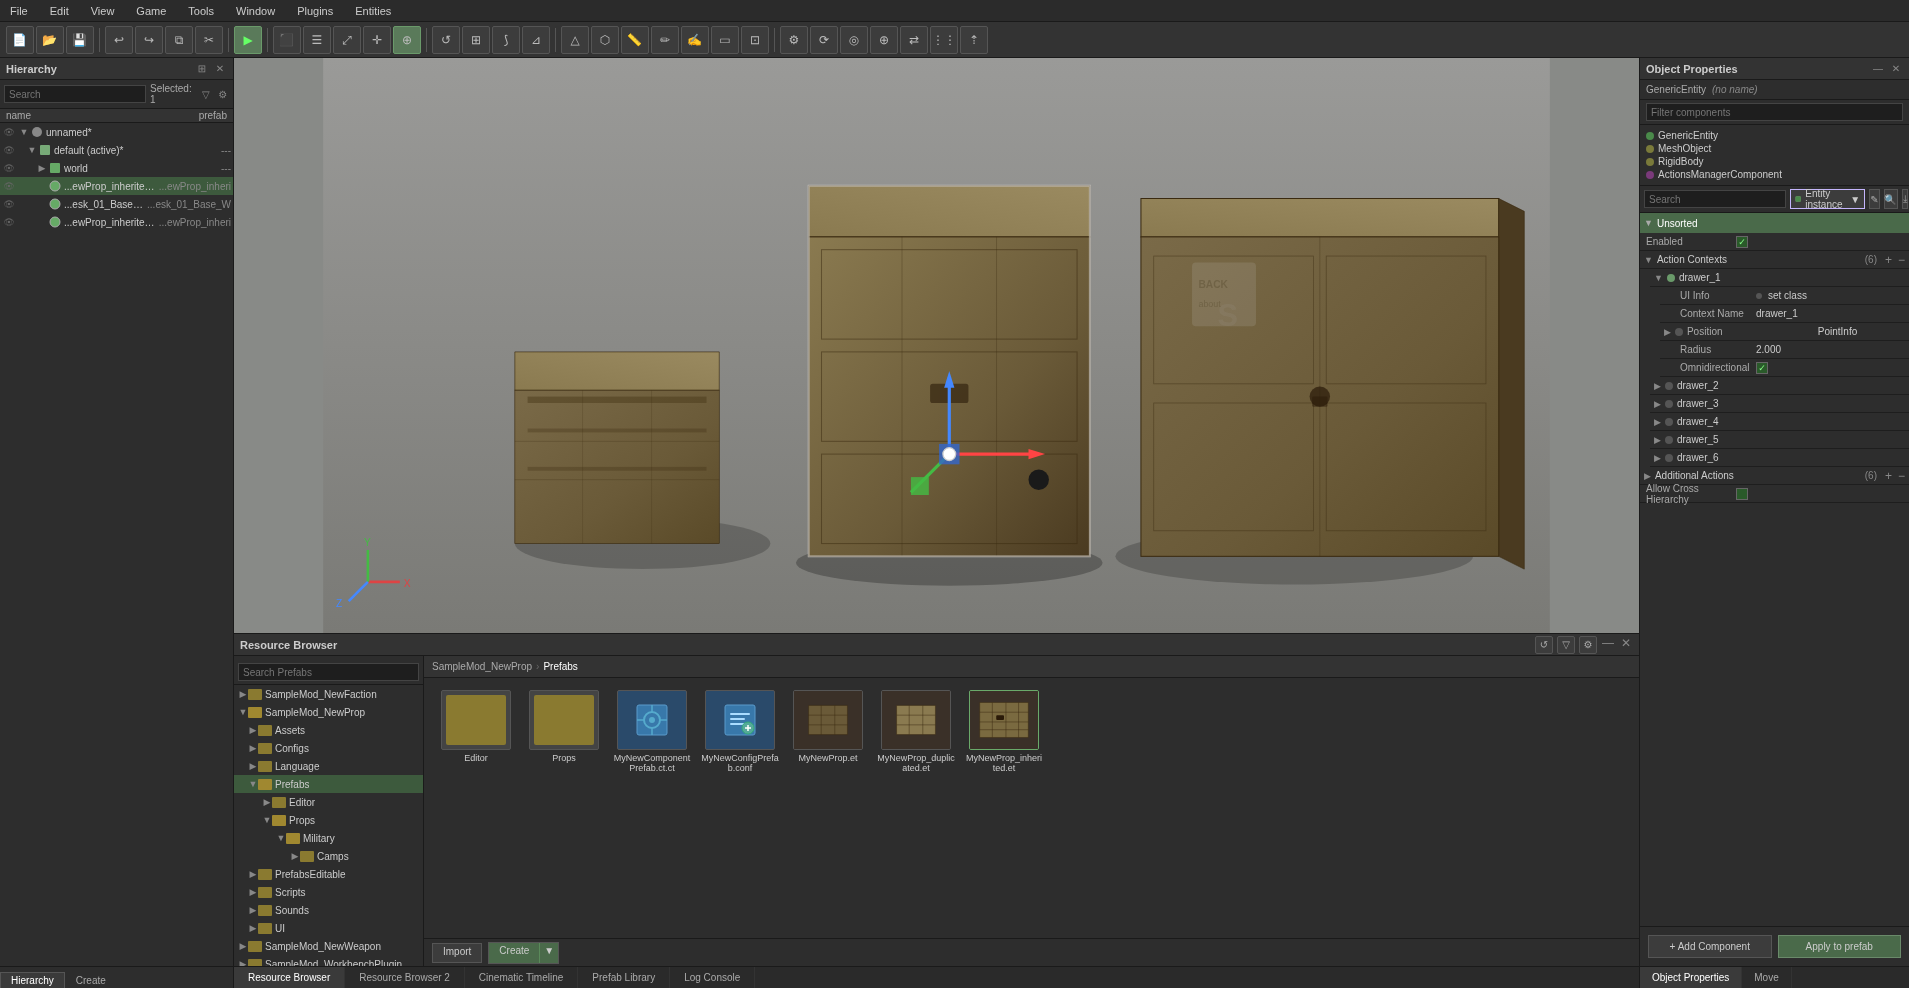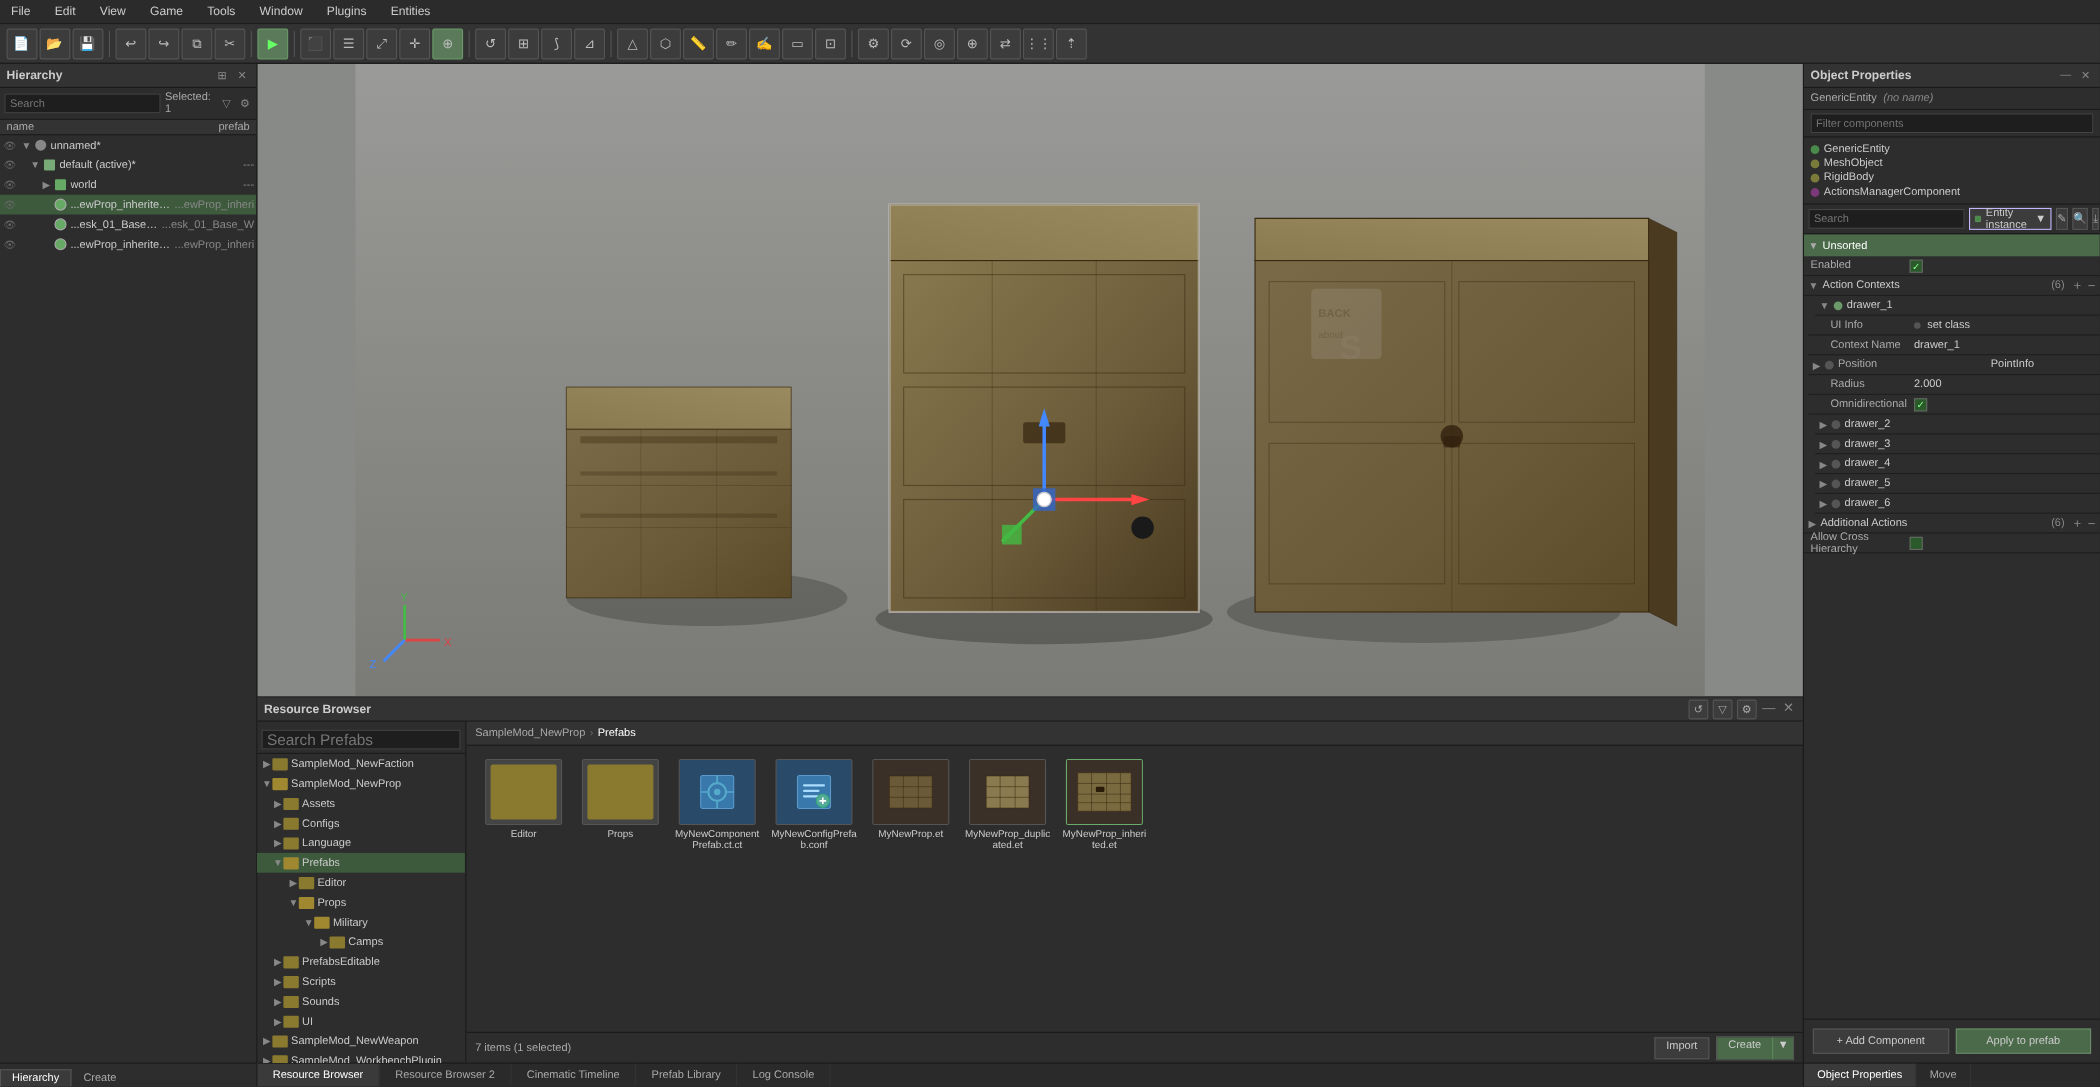--- a/index.html
+++ b/index.html
@@ -301,21 +301,21 @@
     }
     .rb-search {
       padding: 3px 4px;
       border-bottom: 1px solid #1a1a1a;
     }
     .rb-search input {
       width: 100%;
       background: #1e1e1e;
       border: 1px solid #444;
       color: #ccc;
-      font-size: 14px;
+      font-size: 10px;
       padding: 1px 4px;
       height: 18px;
       outline: none;
     }
     .folder-item {
       display: flex;
       align-items: center;
       padding: 2px 4px;
       cursor: pointer;
       height: 18px;
@@ -624,21 +624,21 @@
     }
     .prop-check-on::after {
       content: '✓';
       color: #8f8;
       font-size: 9px;
     }
     .prop-indent {
       margin-left: 10px;
     }
     .prop-indent-2 {
-      margin-left: 4px;
+      margin-left: 20px;
     }
     .prop-expand-row {
       display: flex;
       align-items: center;
       padding: 2px 4px;
       height: 18px;
       border-bottom: 1px solid #1e1e1e;
       cursor: pointer;
       gap: 4px;
     }
@@ -1178,21 +1178,20 @@
                   <line x1="37" y1="12" x2="37" y2="48" stroke="#3a2a10" stroke-width="0.5"></line>
                   <line x1="50" y1="12" x2="50" y2="48" stroke="#3a2a10" stroke-width="0.5"></line>
 
                   <rect x="27" y="25" width="8" height="5" rx="1" fill="#2a1a08"></rect>
                 </svg>
               </div>
               <div class="file-label">MyNewProp_inherited.et</div>
             </div>
           </div>
           <div class="rb-footer">
-            <span class="rb-footer-info">7 items (1 selected)</span>
             <div class="rb-footer-btn">Import</div>
             <div style="display:flex;border:1px solid #555;">
               <div class="rb-footer-btn primary" style="border:none;">Create</div>
               <div class="rb-footer-btn primary" style="border:none;border-left:1px solid #5a8a5a;padding:2px 4px;">▼</div>
             </div>
           </div>
         </div>
       </div>
 
       <div class="bottom-tabs-bar">

